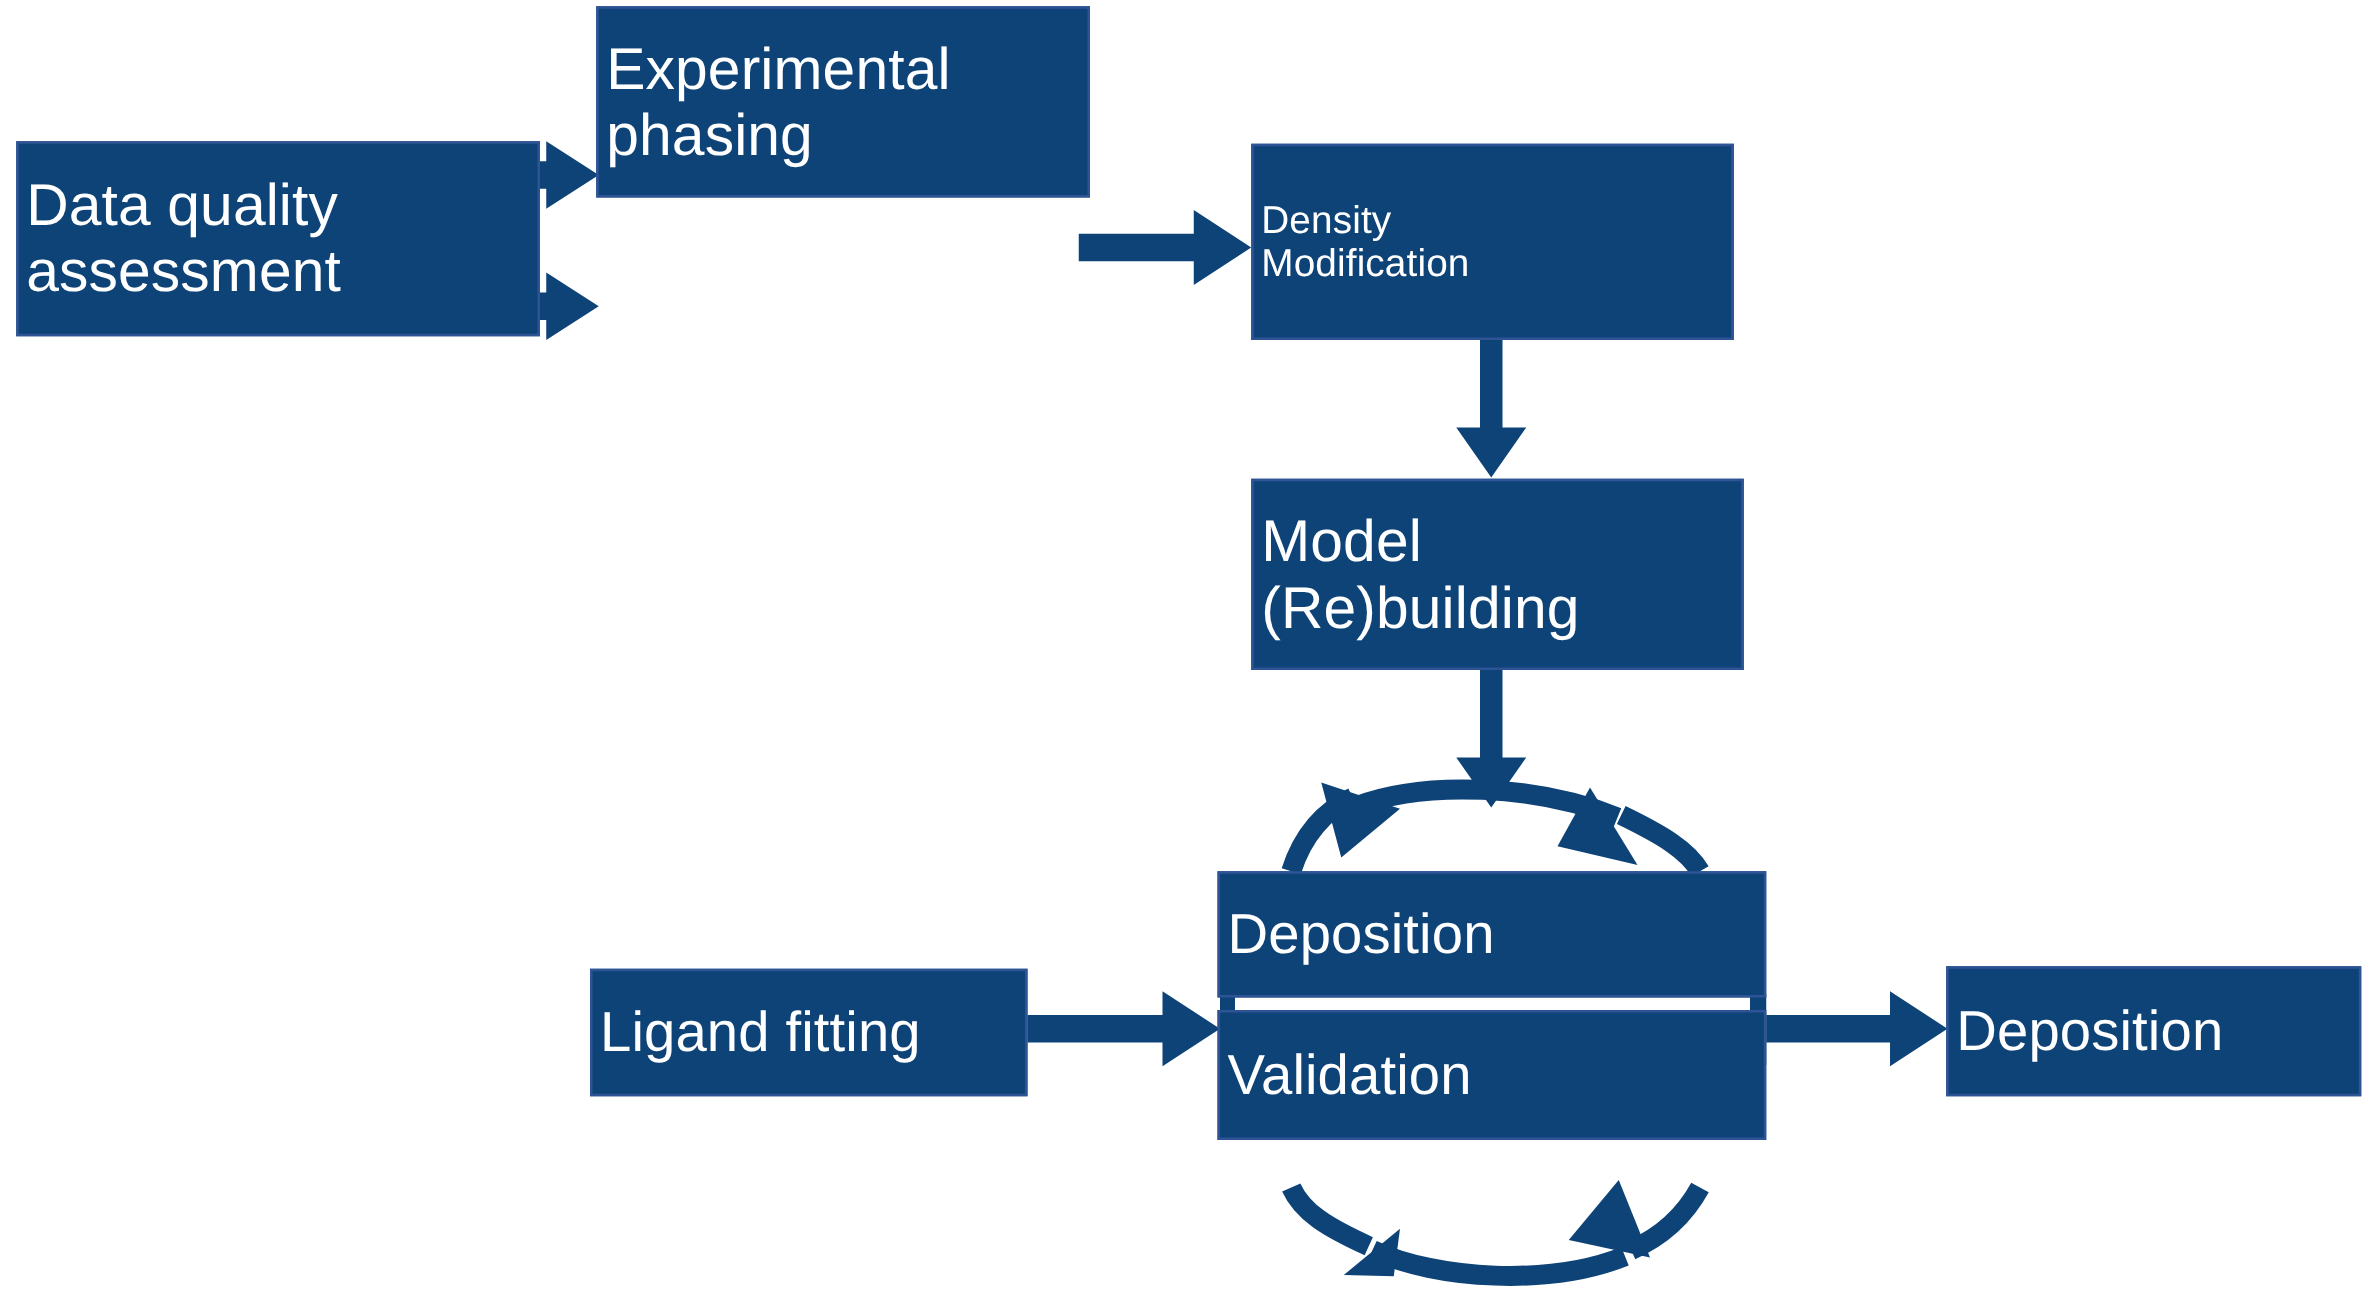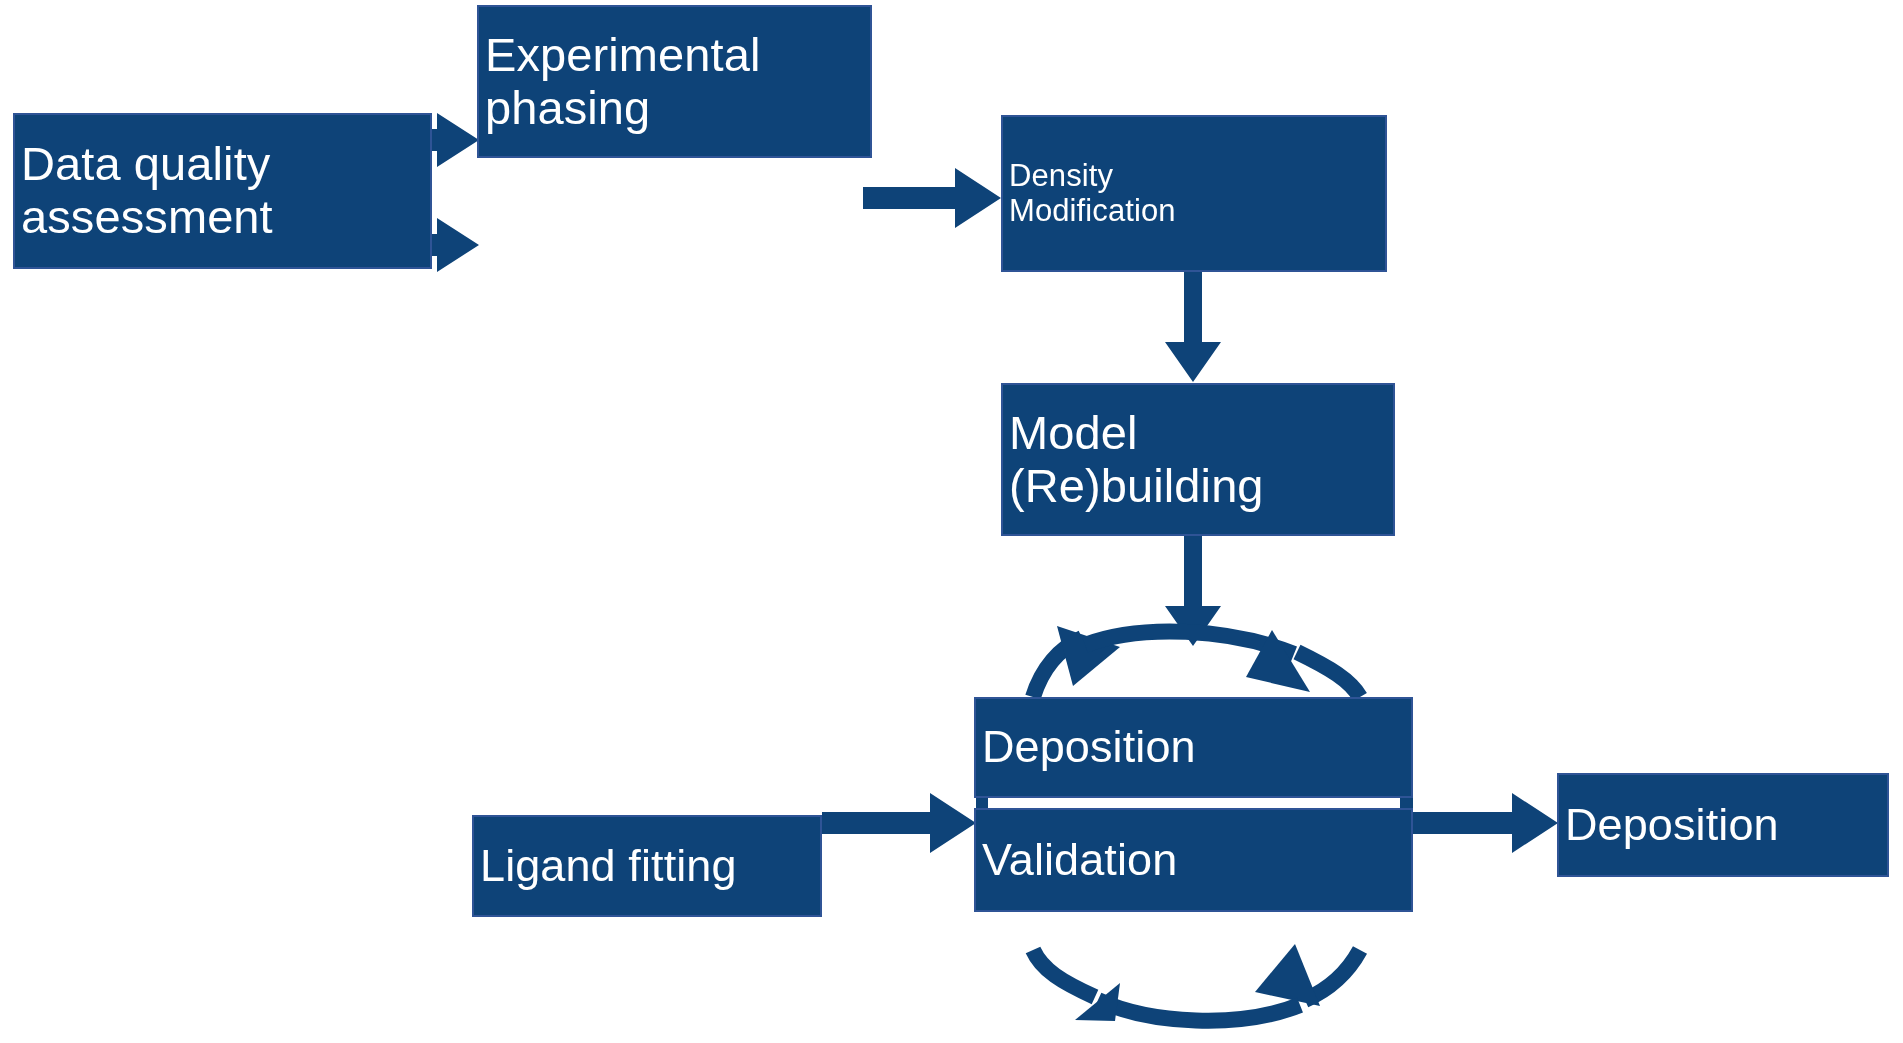--- a/index.html
+++ b/index.html
@@ -48,21 +48,21 @@
     box-sizing: border-box;
   }
   
   #node-data-quality      { left: 13px;   top: 113px; width: 419px; height: 156px; font-size: 47px; }
   #node-experimental      { left: 477px;  top: 5px;   width: 395px; height: 153px; font-size: 47px; }
   #node-molecular         { left: 472px;  top: 225px; width: 338px; height: 157px; font-size: 47px; }
   #node-density           { left: 1001px; top: 115px; width: 386px; height: 157px; font-size: 31px; }
   #node-model             { left: 1001px; top: 383px; width: 394px; height: 153px; font-size: 47px; }
   #node-refinement        { left: 974px;  top: 697px; width: 439px; height: 101px; font-size: 45px; }
   #node-validation        { left: 974px;  top: 808px; width: 439px; height: 104px; font-size: 45px; }
-  #node-ligand            { left: 472px;  top: 815px; width: 350px; height: 102px; font-size: 45px; }
+  #node-ligand            { left: 472px;  top: 775px; width: 350px; height: 102px; font-size: 45px; }
   #node-deposition        { left: 1557px; top: 773px; width: 332px; height: 104px; font-size: 45px; }
 </style>
 </head>
 <body>
 
 <div id="canvas">
 
   <svg id="diagram-svg" viewBox="0 0 1903 1043" xmlns="http://www.w3.org/2000/svg">
 
     <g>

